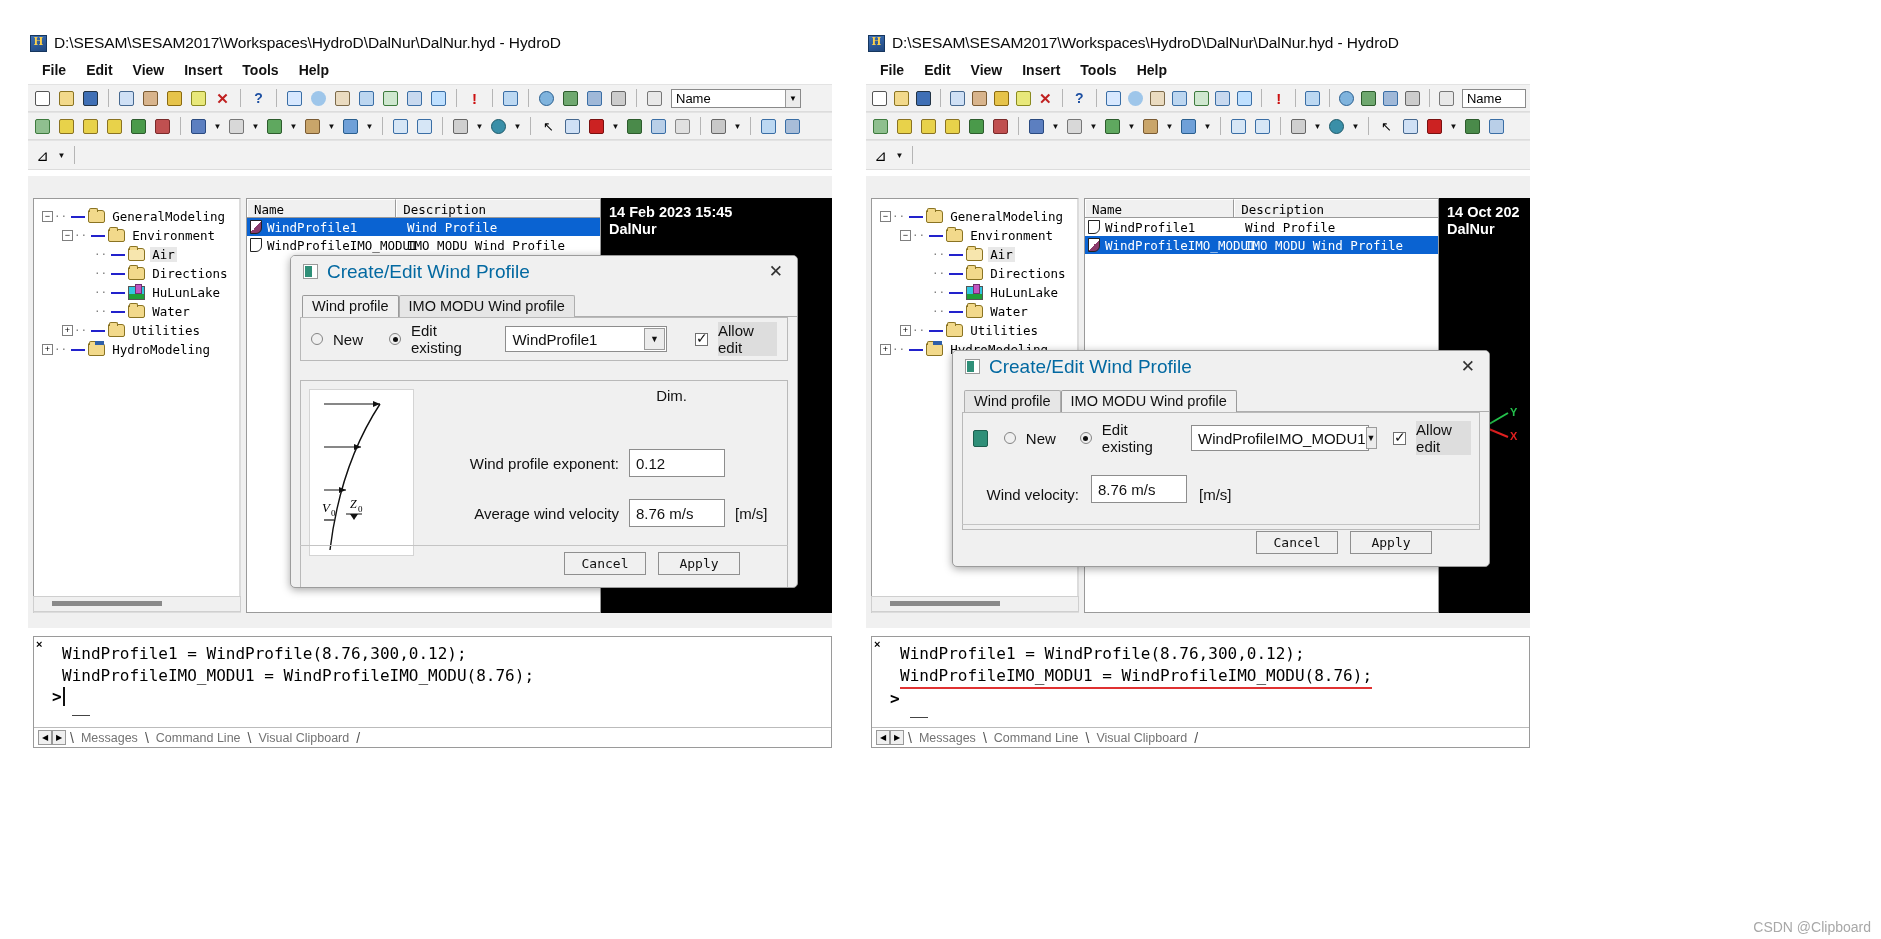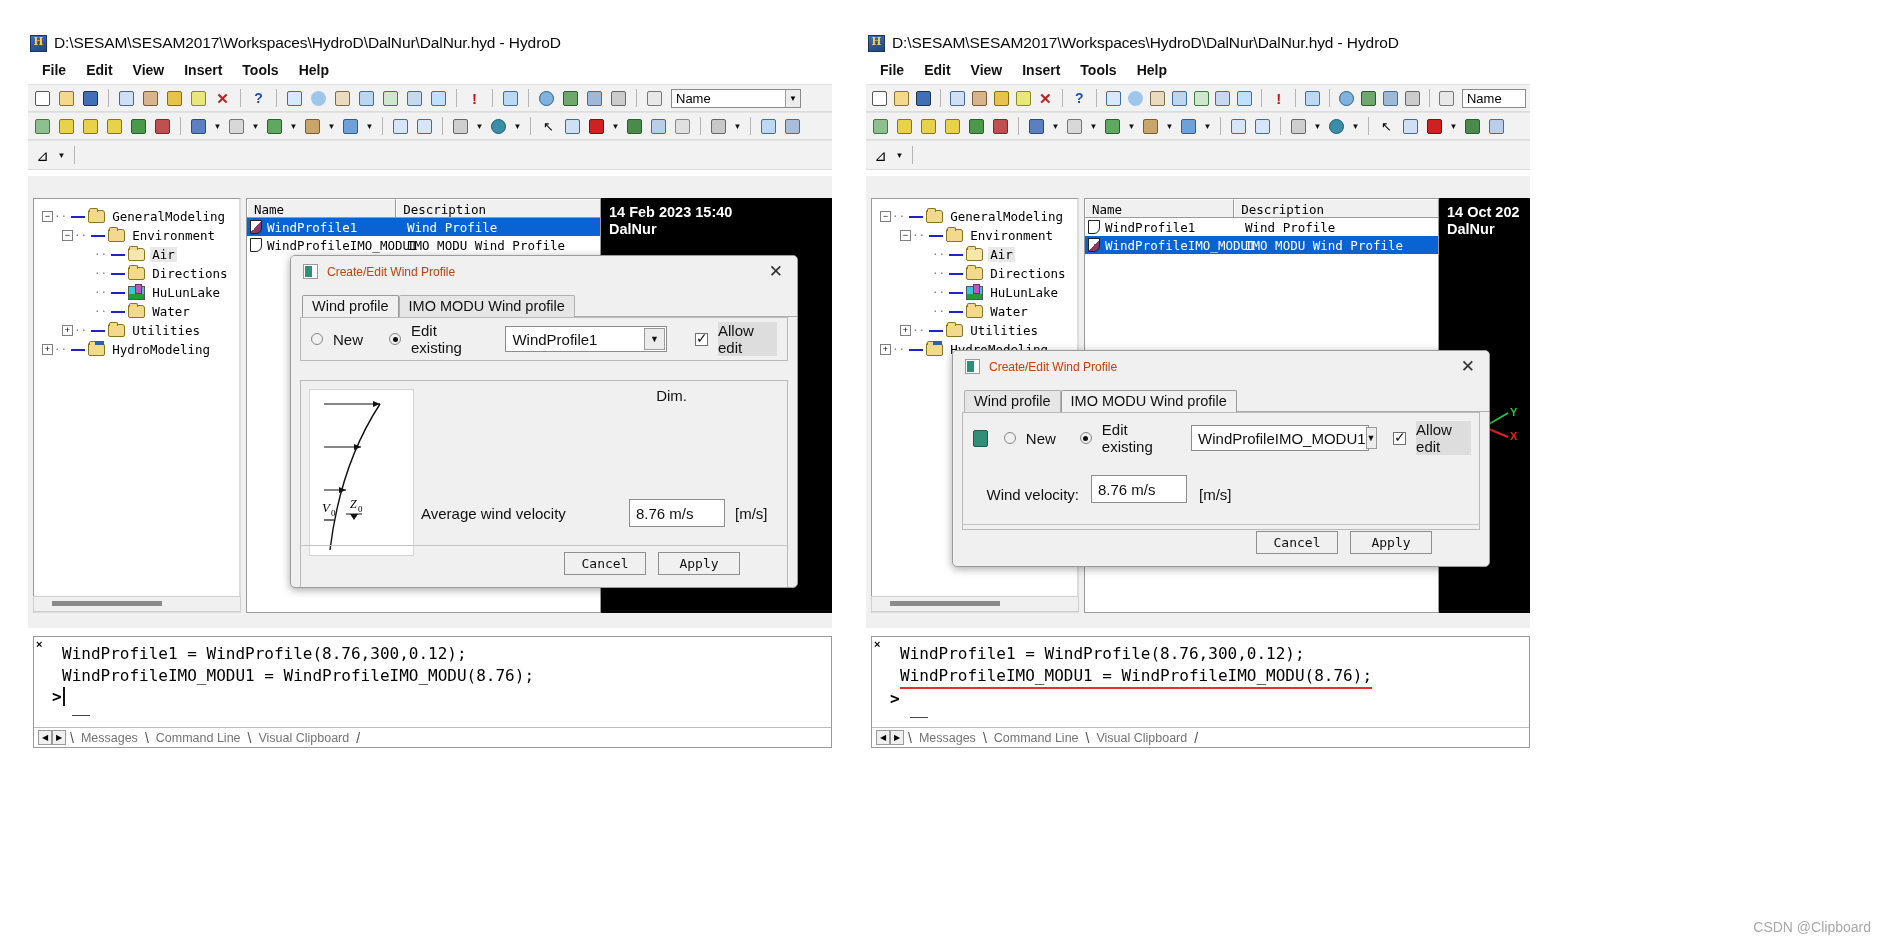--- a/index.html
+++ b/index.html
@@ -107,21 +107,21 @@
                    position: relative; color:#737373; }
   .tabstrip .slash { font-size: 14px; color:#555; }
 
   
   .dlg { position:absolute; background:#f0f0f0; border:1px solid #9c9c9c; border-radius: 5px;
          box-shadow: 0 2px 9px rgba(0,0,0,.35); overflow:hidden; }
   .dlg-title { height: 31px; display:flex; align-items:center; padding: 0 8px 0 12px; background:#f0f0f0; }
   .dlg-ico { width: 15px; height: 15px; margin-right: 9px; background:#fff; border:1px solid #9a9a9a;
              position:relative; }
   .dlg-ico::after { content:""; position:absolute; left:1px; top:1px; width:7px; height:11px; background:#2f8f78; }
-  .dlg-title .t { font-size: 12px; color:#c2410c; }
+  .dlg-title .t { font-size: 19px; color:#0369a1; }
   .dlg-close { margin-left:auto; font-size: 17px; color:#333; line-height:1; padding: 0 6px; }
 
   .dlg-body { position:absolute; left:0; right:0; top:31px; bottom:0; }
   .tabs { display:flex; align-items:flex-end; height: 24px; padding-left: 11px; position:relative; }
   .tabs .tb { font-size: 14.5px; padding: 2px 9px 3px 9px; border:1px solid #aeaeae; border-bottom:none;
               background:#e6e6e6; color:#111; border-radius:2px 2px 0 0; }
   .tabs .tb.active { background:#f0f0f0; border-color:#9a9a9a; }
   .tabs .rail { flex:1; border-bottom:1px solid #aeaeae; height: 100%; }
 
   .panel { position:absolute; left: 9px; right: 9px; border:1px solid #b9b9b9; background:#f0f0f0; }
@@ -419,21 +419,21 @@
             <div class="lst-row">
               <span class="profile-ico"></span>
               <span style="width: 134px; display: inline-block;">WindProfileIMO_MODU1</span>
               <span class="lst-cell-desc">IMO MODU Wind Profile</span>
             </div>
           </div>
       </div>
 
       <div class="viewport" style="left:573px; top:22px; width:231px; height:415px;">
         <div class="vp-close">×</div>
-        <div class="vp-text">14 Feb 2023 15:40</div>
+        <div class="vp-text">14 Feb 2023 15:45</div>
         <div class="vp-text" style="padding-top:0;">DalNur</div>
       </div>
     </div>
 
     <div class="cmdpane" style="left:5px; top:608px; width:799px; height:112px;">
       <div class="close-x">×</div>
       <div class="cmdtext">WindProfile1 = WindProfile(8.76,300,0.12);</div>
       <div class="cmdtext" style="padding-top:0;">WindProfileIMO_MODU1 = WindProfileIMO_MODU(8.76);</div>
       <div class="caretrow">
         <span>&gt;</span><span style="border-left:2px solid #111; margin-left:1px;">&nbsp;</span>
@@ -498,23 +498,28 @@
             <text x="12" y="122" font-size="13" font-family="Liberation Serif, serif" font-style="italic">V</text>
             <text x="21" y="126" font-size="9" font-family="Liberation Serif, serif">0</text>
             <text x="40" y="118" font-size="12" font-family="Liberation Serif, serif" font-style="italic">Z</text>
             <text x="48" y="122" font-size="9" font-family="Liberation Serif, serif">0</text>
             <line x1="36" y1="124" x2="52" y2="124" stroke="#111" stroke-width="1"></line>
             <polygon points="44,130 40,124 48,124" fill="#111"></polygon>
           </svg>
         </div>
 
 
+        <div style="position:absolute; left:120px; top:68px; right:8px; display:flex; align-items:center;">
+          <div class="lbl" style="width:208px; text-align:right; padding-right:10px;">Wind profile exponent:</div>
+          <div class="fld" style="width:96px;">0.12</div>
+          <div class="lbl" style="margin-left:10px;"></div>
+        </div>
 
         <div style="position:absolute; left:120px; top:118px; right:8px; display:flex; align-items:center;">
-          <div class="lbl" style="width:208px; padding-right:10px;">Average wind velocity</div>
+          <div class="lbl" style="width:208px; text-align:right; padding-right:10px;">Average wind velocity</div>
           <div class="fld" style="width:96px;">8.76 m/s</div>
           <div class="lbl" style="margin-left:10px;">[m/s]</div>
         </div>
       </div>
 
       <div style="position:absolute; left:9px; right:9px; bottom:6px; height:36px;
                   border-top:1px solid #c4c4c4; display:flex; align-items:center; justify-content:flex-end; gap:12px;">
         <div class="btn" style="width:82px; height:23px;">Cancel</div>
         <div class="btn" style="width:82px; height:23px; margin-right:48px;">Apply</div>
       </div>

